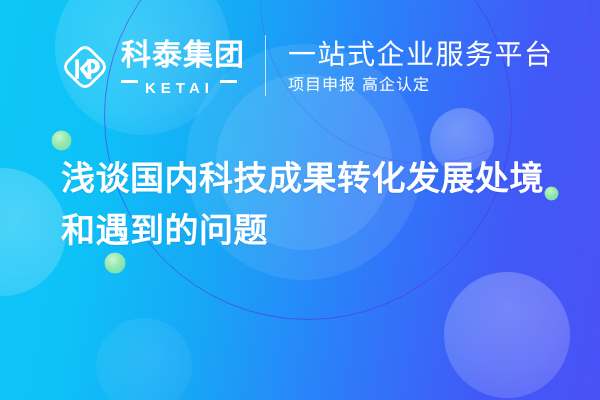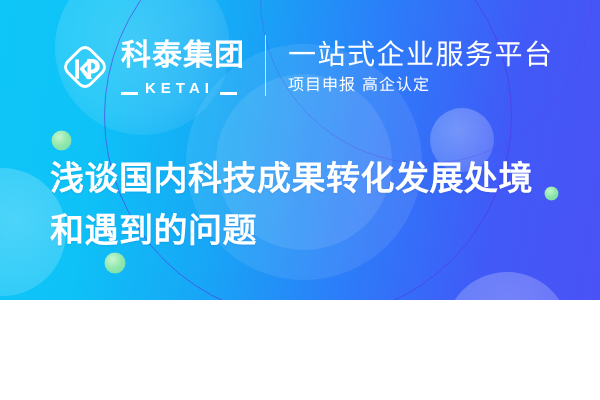--- a/index.html
+++ b/index.html
@@ -4,21 +4,21 @@
 <title>科泰集团 Banner</title>
 <style>
   html, body {
     margin: 0;
     padding: 0;
     background: #ffffff;
   }
   #banner {
     position: relative;
     width: 600px;
-    height: 300px;
+    height: 400px;
     overflow: hidden;
     font-family: "Liberation Sans", "DejaVu Sans", sans-serif;
     background: linear-gradient(100deg,
                 #0FC6F8 0%,
                 #0EC2F7 18%,
                 #17A7F6 38%,
                 #2C7DF9 60%,
                 #4159F7 82%,
                 #4A52F6 100%);
   }
@@ -146,21 +146,21 @@
     color: #ffffff;
     font-size: 30px;
     font-weight: bold;
     letter-spacing: 1px;
     line-height: 1.04;
     white-space: nowrap;
     font-family: "DejaVu Sans", "Liberation Sans", sans-serif;
   }
   .logo-en-row {
     display: flex;
-    align-items: flex-end;
+    align-items: flex-start;
     margin-top: 9px;
     white-space: nowrap;
   }
   .logo-rule {
     display: block;
     width: 17px;
     height: 3px;
     background: #ffffff;
     flex: 0 0 auto;
   }
@@ -205,21 +205,21 @@
     line-height: 1.3;
     letter-spacing: 1px;
     margin-top: 4px;
     white-space: nowrap;
     font-family: "DejaVu Sans", "Liberation Sans", sans-serif;
   }
 
   
   .headline {
     position: absolute;
-    left: 50px;
+    left: 61px;
     top: 152px;
     width: 500px;
     color: #ffffff;
     font-size: 34px;
     font-weight: bold;
     line-height: 52px;
     letter-spacing: 0.5px;
     font-family: "DejaVu Sans", "Liberation Sans", sans-serif;
     text-shadow: 0 1px 2px rgba(20,40,130,0.10);
   }

